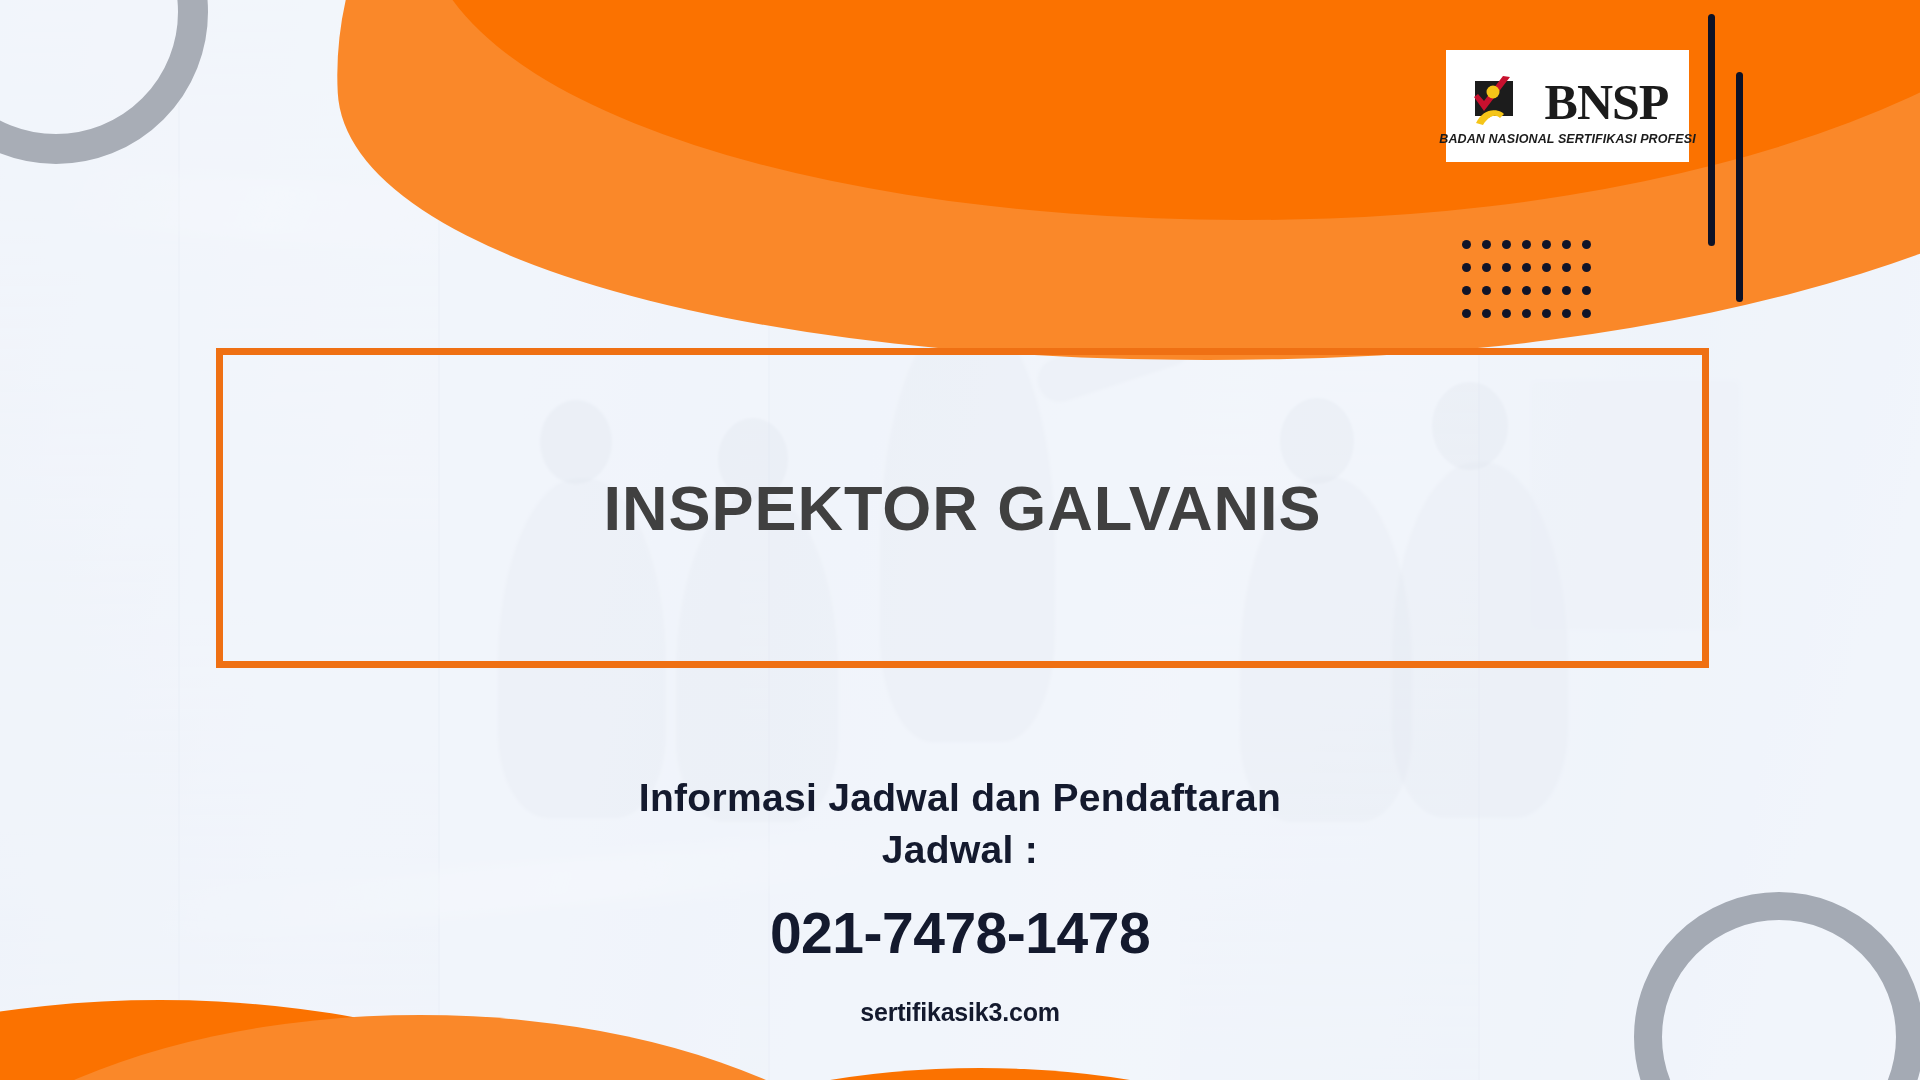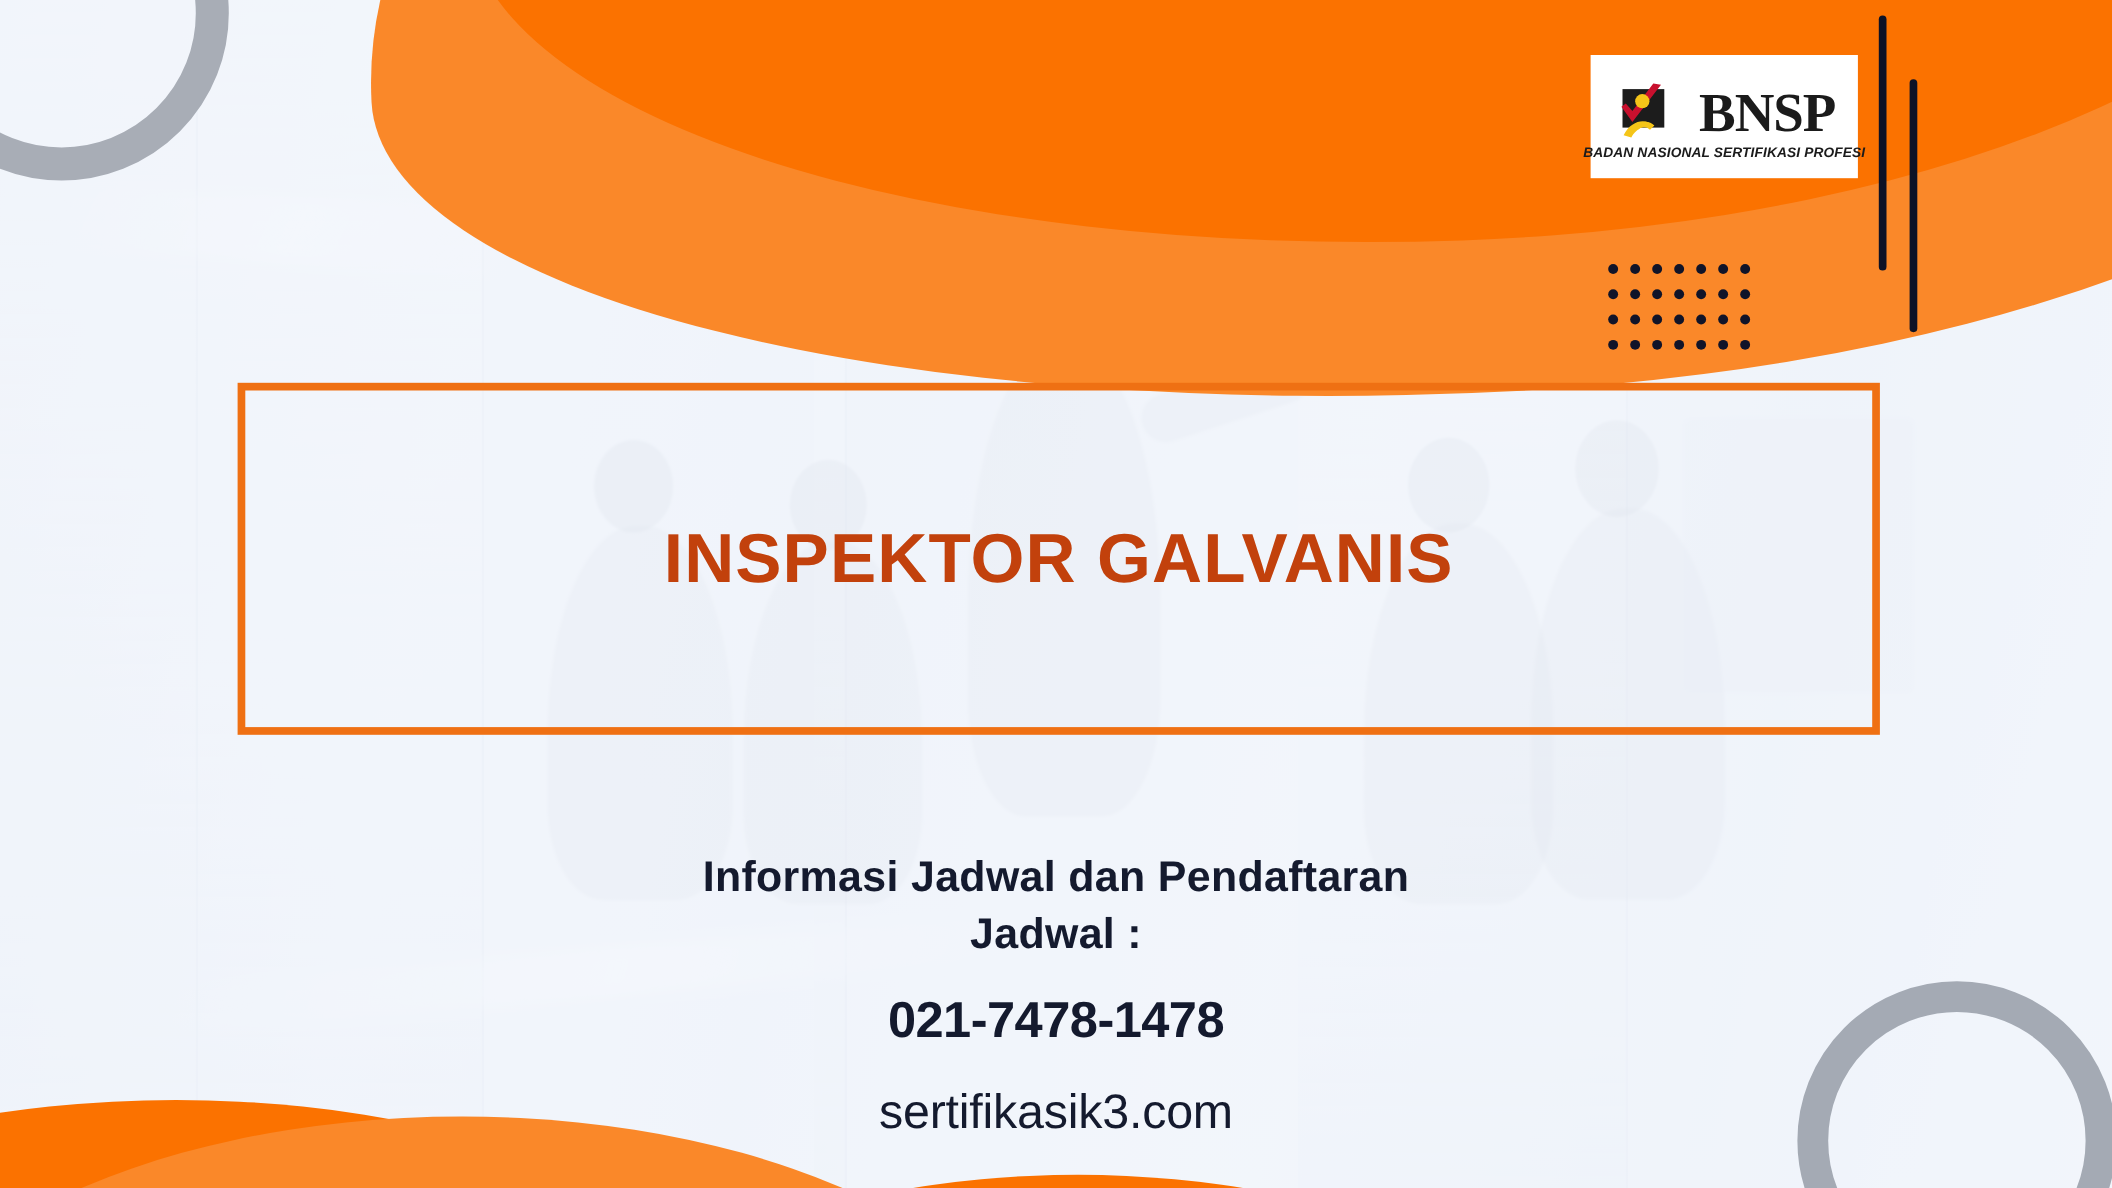--- a/index.html
+++ b/index.html
@@ -195,49 +195,49 @@
     border:7px solid #ef7013;
   }
   .title-text {
     position:absolute;
     left:0; right:0;
     top:50%;
     transform:translateY(-50%);
     text-align:center;
     font-size:63px;
     font-weight:700;
-    color:#c2410c;
+    color:#404040;
     letter-spacing:1px;
     white-space:nowrap;
   }
 
   
   .contact {
     position:absolute;
     left:0; right:0;
     top:772px;
     text-align:center;
     color:#141a2e;
   }
   .contact .line-a,
   .contact .line-b {
     font-size:39px;
     font-weight:700;
     line-height:1.33;
     letter-spacing:.3px;
   }
   .contact .phone {
-    font-size:46px;
+    font-size:57px;
     font-weight:700;
     letter-spacing:-.5px;
     margin-top:24px;
   }
   .contact .site {
-    font-size:44px;
-    font-weight:400;
+    font-size:25px;
+    font-weight:700;
     letter-spacing:-.2px;
     margin-top:32px;
   }
 </style>
 </head>
 <body>
 
 <div class="poster">
 
   <div class="photo-layer">

